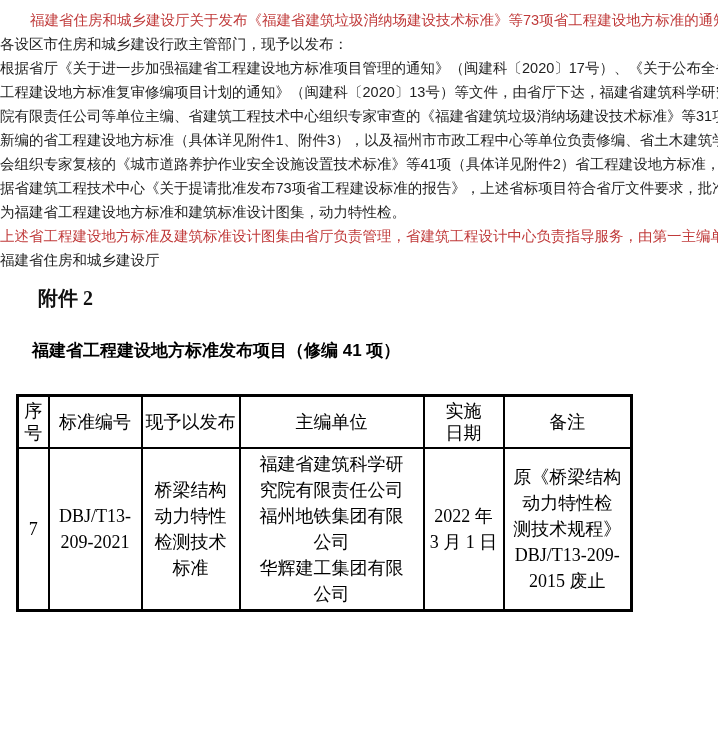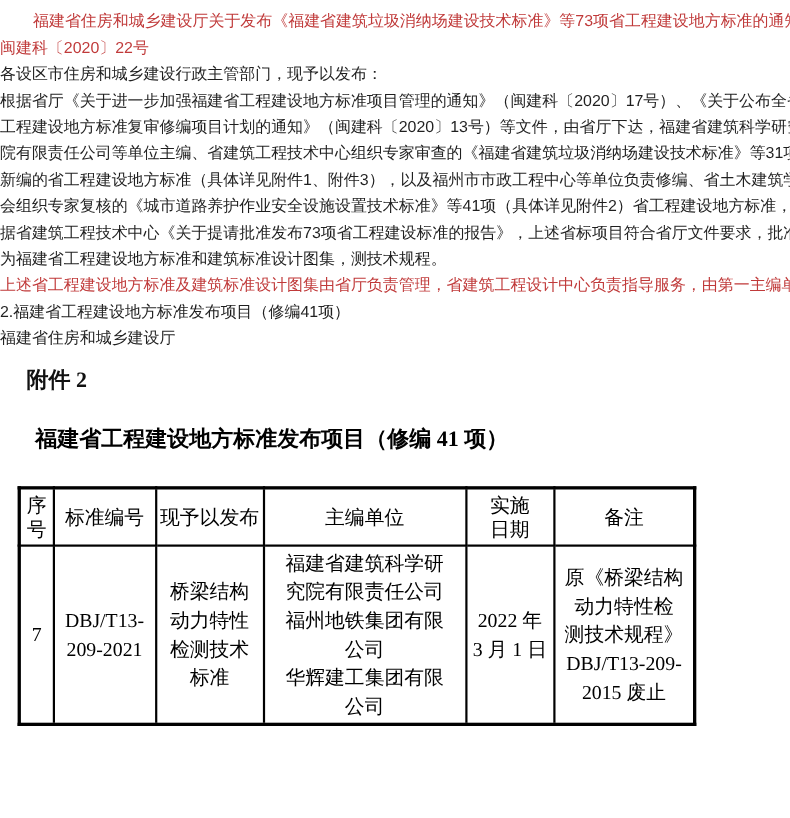--- a/index.html
+++ b/index.html
@@ -13,30 +13,30 @@
   .page { width:718px; height:744px; position:relative; background:#fff; }
 
   
   .notice { padding-top:8px; font-size:14.5px; line-height:24px; }
   .nline { white-space:nowrap; color:var(--ink); }
   .nline.red { color:var(--red); }
   .nline.indent { padding-left:30px; }
 
   
   .attach-label {
-    margin:14px 0 0 24px;
+    margin:14px 0 0 38px;
     font-family:"Liberation Serif","DejaVu Serif",serif;
     font-weight:bold; font-size:20px; line-height:24px; color:#111;
   }
 
   
   .table-title {
     margin:26px 0 16px 32px;
-    font-family:Liberation Serif, serif;
-    font-weight:bold; font-size:20px; line-height:30px; color:#000;
+    font-family:Liberation Sans, sans-serif;
+    font-weight:bold; font-size:17px; line-height:30px; color:#000;
     white-space:nowrap;
   }
 
   
   table.standards {
     margin:28px 0 0 16px;
     border-collapse:collapse;
     border:3px solid var(--line);
     font-family:"Liberation Serif","DejaVu Serif",serif;
     color:#000;
@@ -57,31 +57,29 @@
   col.c-date { width:80px; }
   col.c-note { width:128px; }
 </style>
 </head>
 <body style="background: rgb(255, 255, 255);">
 
 <div class="page">
 
   <div class="notice" id="notice">
       <div class="nline red indent">福建省住房和城乡建设厅关于发布《福建省建筑垃圾消纳场建设技术标准》等73项省工程建设地方标准的通知</div>
-      <div class="nline red">闽建科〔2020〕22号</div>
       <div class="nline">各设区市住房和城乡建设行政主管部门，现予以发布：</div>
       <div class="nline">根据省厅《关于进一步加强福建省工程建设地方标准项目管理的通知》（闽建科〔2020〕17号）、《关于公布全省</div>
       <div class="nline">工程建设地方标准复审修编项目计划的通知》（闽建科〔2020〕13号）等文件，由省厅下达，福建省建筑科学研究</div>
       <div class="nline">院有限责任公司等单位主编、省建筑工程技术中心组织专家审查的《福建省建筑垃圾消纳场建设技术标准》等31项</div>
       <div class="nline">新编的省工程建设地方标准（具体详见附件1、附件3），以及福州市市政工程中心等单位负责修编、省土木建筑学</div>
       <div class="nline">会组织专家复核的《城市道路养护作业安全设施设置技术标准》等41项（具体详见附件2）省工程建设地方标准，根</div>
       <div class="nline">据省建筑工程技术中心《关于提请批准发布73项省工程建设标准的报告》，上述省标项目符合省厅文件要求，批准</div>
-      <div class="nline">为福建省工程建设地方标准和建筑标准设计图集，测技术规程。</div>
+      <div class="nline">为福建省工程建设地方标准和建筑标准设计图集，动力特性检。</div>
       <div class="nline red">上述省工程建设地方标准及建筑标准设计图集由省厅负责管理，省建筑工程设计中心负责指导服务，由第一主编单位</div>
-      <div class="nline">2.福建省工程建设地方标准发布项目（修编41项）</div>
       <div class="nline">福建省住房和城乡建设厅</div>
     </div>
 
   <div class="attach-label">附件 2</div>
 
   <div class="table-title">福建省工程建设地方标准发布项目（修编 41 项）</div>
 
   <table class="standards">
     <colgroup>
       <col class="c-seq">

